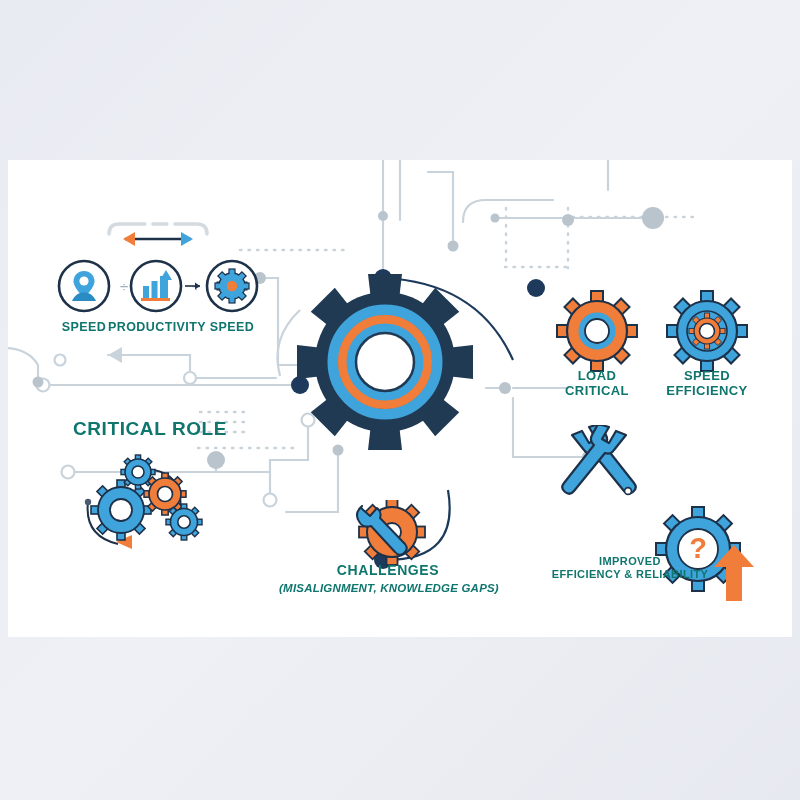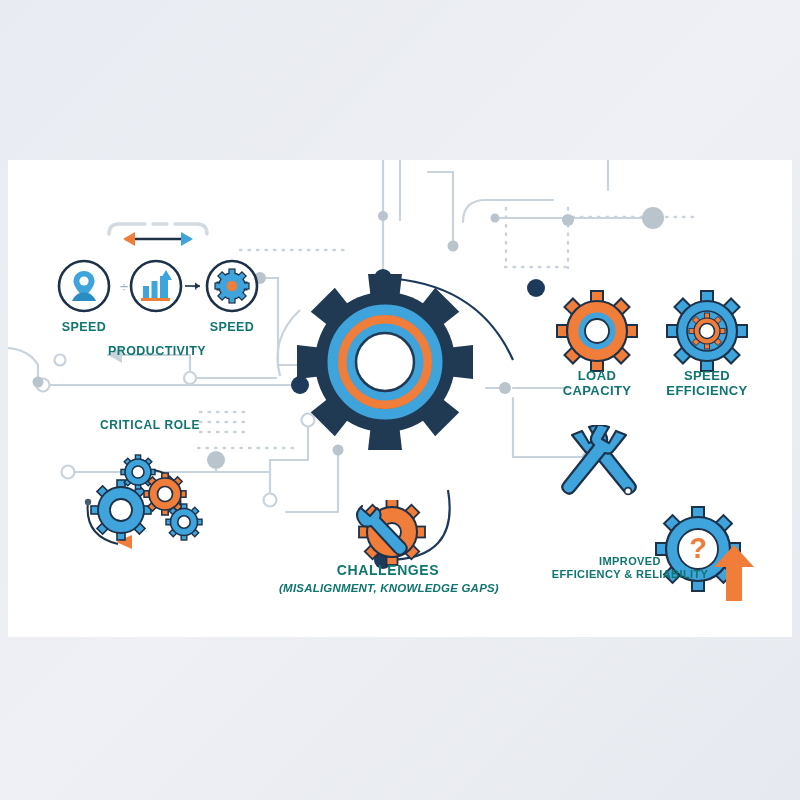--- a/index.html
+++ b/index.html
@@ -148,21 +148,21 @@
 
     <svg style="position:absolute;left:120px;top:98px;" width="56" height="56" viewBox="0 0 56 56">
       <circle cx="28" cy="28" r="25" fill="#fff" stroke="#1d3149" stroke-width="2.6"></circle>
       <rect x="15" y="28" width="6" height="12" fill="#3fa3dc"></rect>
       <rect x="23.5" y="23" width="6" height="17" fill="#3fa3dc"></rect>
       <rect x="32" y="18" width="6" height="22" fill="#3fa3dc"></rect>
       <path d="M38 12 l6 10 l-12 0 z" fill="#3fa3dc"></path>
       <rect x="36" y="20" width="4" height="20" fill="#3fa3dc"></rect>
       <rect x="13" y="40" width="29" height="3" fill="#f07d3a"></rect>
     </svg>
-    <div class="lbl" style="left:95px;top:160px;width:108px;font-size:12.5px;margin-top:24px;">PRODUCTIVITY</div>
+    <div class="lbl" style="left:95px;top:160px;width:108px;font-size:12.5px;">PRODUCTIVITY</div>
 
     <div style="position:absolute;left:184px;top:118px;color:#9fb0bd;font-size:15px;">÷</div>
 
     <svg style="position:absolute;left:196px;top:98px;" width="56" height="56" viewBox="0 0 56 56">
       <circle cx="28" cy="28" r="25" fill="#fff" stroke="#1d3149" stroke-width="2.6"></circle>
       <g transform="translate(28,28)">
         <g fill="#3fa3dc" stroke="#1d3149" stroke-width="1.1">
           <path d="M-15,-4 h30 v8 h-30 z" transform="rotate(0)"></path>
         </g>
         <circle r="13" fill="#3fa3dc" stroke="#1d3149" stroke-width="1.4"></circle>
@@ -180,21 +180,21 @@
         <circle r="5.2" fill="#f07d3a"></circle>
       </g>
     </svg>
     <div class="lbl" style="left:182px;top:160px;width:84px;font-size:12.5px;">SPEED</div>
 
     <svg style="position:absolute;left:177px;top:121px;" width="22" height="10" viewBox="0 0 22 10">
       <line x1="0" y1="5" x2="15" y2="5" stroke="#1d3149" stroke-width="1.6"></line>
       <path d="M15,5 l-5,-3.5 l0,7 z" fill="#1d3149"></path>
     </svg>
 
-    <div class="lbl" style="left:52px;top:258px;width:180px;font-size:12px;letter-spacing:.6px;">CRITICAL ROLE</div>
+    <div class="lbl" style="left:52px;top:258px;width:180px;font-size:19px;letter-spacing:.6px;">CRITICAL ROLE</div>
 
     <svg style="position:absolute;left:68px;top:290px;" width="136" height="110" viewBox="0 0 136 110">
       <g fill="none" stroke="#1d3149" stroke-width="2">
         <path d="M12,52 Q8,86 42,94"></path>
         <path d="M78,20 Q108,26 104,60"></path>
       </g>
       <path d="M40,92 l16,-7 l0,14 z" fill="#f07d3a"></path>
       <path d="M104,58 l7,-3 l-1,8 z" fill="#f07d3a"></path>
       <circle cx="12" cy="52" r="3.2" fill="#4a5d70"></circle>
 
@@ -290,21 +290,21 @@
           <rect x="-6" y="-40" width="12" height="13" transform="rotate(225)"></rect>
           <rect x="-6" y="-40" width="12" height="13" transform="rotate(270)"></rect>
           <rect x="-6" y="-40" width="12" height="13" transform="rotate(315)"></rect>
         </g>
         <circle r="30" fill="#f07d3a" stroke="#1d3149" stroke-width="2.2"></circle>
         <circle r="15.5" fill="none" stroke="#3fa3dc" stroke-width="6"></circle>
         <circle r="12" fill="#ffffff" stroke="#1d3149" stroke-width="1.8"></circle>
       </g>
     </svg>
     <div class="lbl" style="left:536px;top:208px;width:106px;font-size:13px;">LOAD
-CAPACITY</div>
+CRITICAL</div>
 
     <svg style="position:absolute;left:658px;top:130px;" width="82" height="82" viewBox="0 0 82 82">
       <g transform="translate(41,41)">
         <g fill="#3fa3dc" stroke="#1d3149" stroke-width="2">
           <rect x="-6" y="-40" width="12" height="13"></rect>
           <rect x="-6" y="-40" width="12" height="13" transform="rotate(45)"></rect>
           <rect x="-6" y="-40" width="12" height="13" transform="rotate(90)"></rect>
           <rect x="-6" y="-40" width="12" height="13" transform="rotate(135)"></rect>
           <rect x="-6" y="-40" width="12" height="13" transform="rotate(180)"></rect>
           <rect x="-6" y="-40" width="12" height="13" transform="rotate(225)"></rect>

